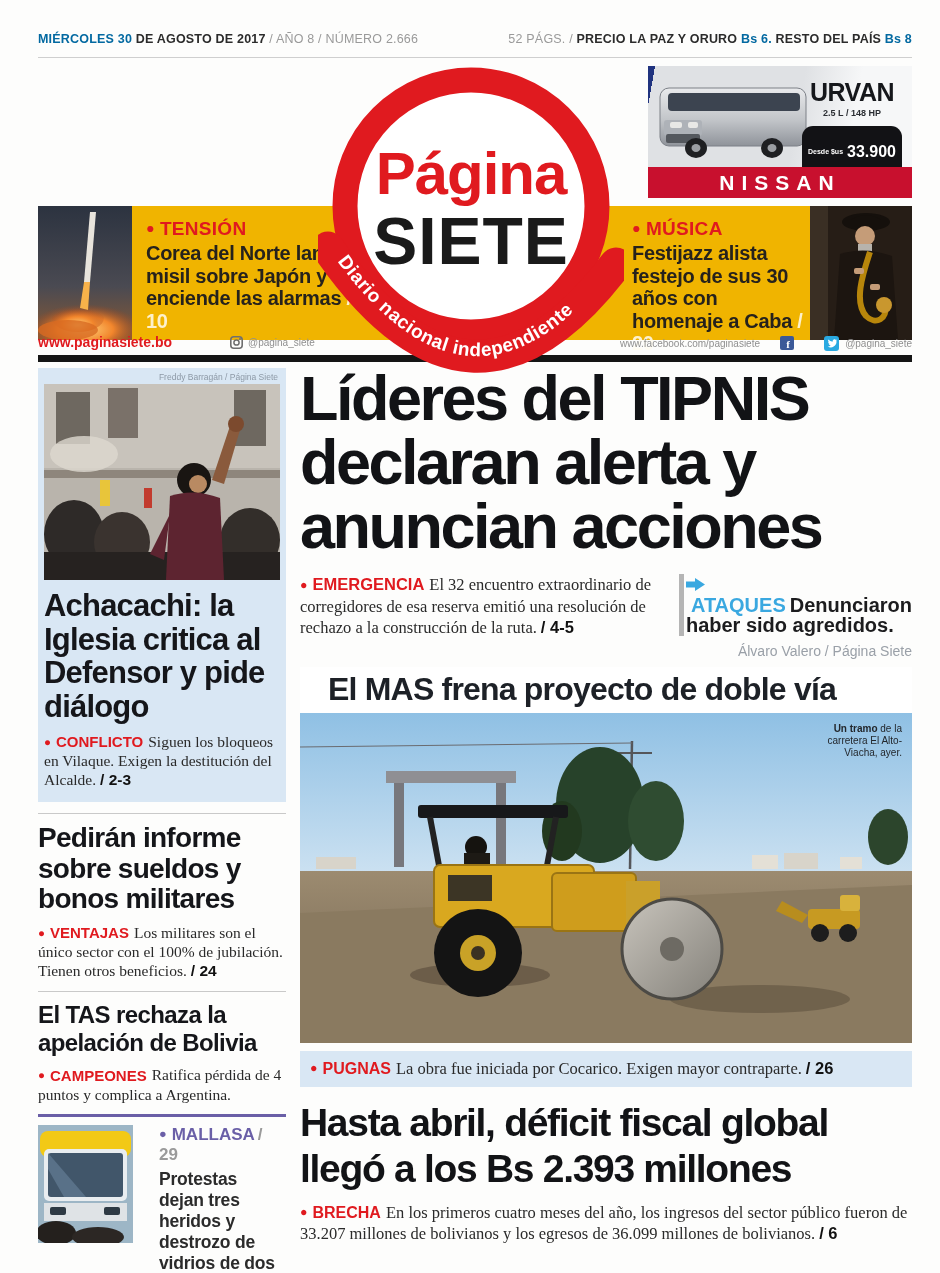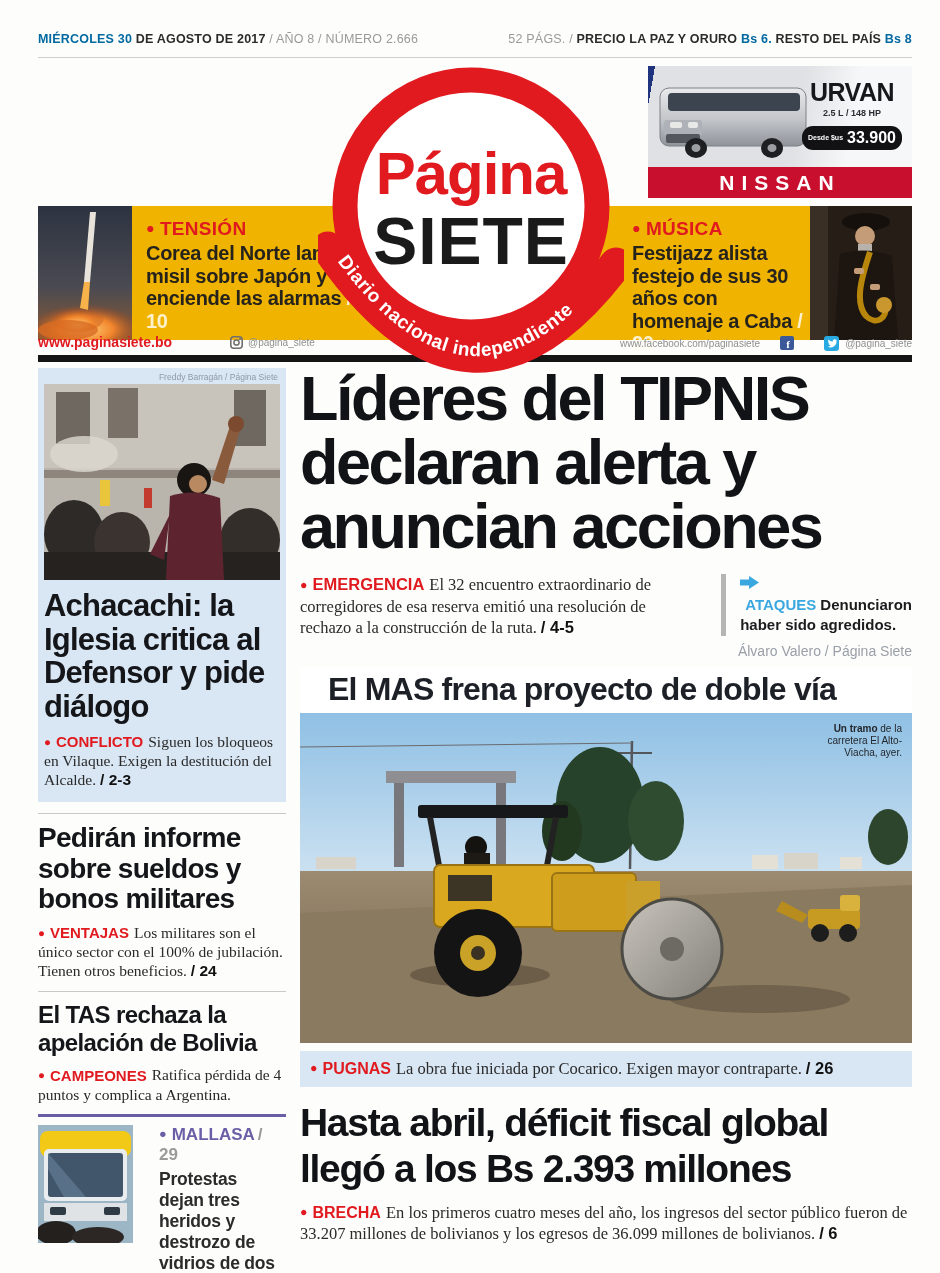--- a/index.html
+++ b/index.html
@@ -25,21 +25,21 @@
             font-style:italic;font-size:15px;letter-spacing:1px}
   .bisa-fine{position:absolute;left:10px;right:10px;bottom:7px;height:4px;opacity:.55;
      background:repeating-linear-gradient(90deg,#fff 0 14px,transparent 14px 18px)}
 
   .ad-nissan{position:absolute;left:648px;top:66px;width:264px;height:132px;overflow:hidden;
              background:linear-gradient(100deg,#20337f 0 7px,#dfe1e4 7px 55%,#f6f7f8 75%)}
   .nis-right{position:absolute;right:8px;top:12px;width:104px;text-align:center}
   .nis-model{font-size:25px;font-weight:800;letter-spacing:-.5px;color:#15171b}
   .nis-spec{font-size:9px;font-weight:800;color:#2b2e33;margin-top:1px}
   .nis-pill{margin:8px auto 0;width:100px;background:#121215;border-radius:11px;color:#fff;
-            padding:3px 4px;display:flex;align-items:center;justify-content:center;gap:4px}
+            padding:17px 4px;display:flex;align-items:center;justify-content:center;gap:4px}
   .nis-pill .pre{font-size:7px;font-weight:bold;line-height:8px;text-align:right}
   .nis-pill .val{font-size:16px;font-weight:800}
   .nis-band{position:absolute;left:0;right:0;bottom:0;height:31px;background:#c8102e;color:#fff;
             display:flex;align-items:center;justify-content:center;font-size:21px;font-weight:800;letter-spacing:7px}
   .nis-van{position:absolute;left:6px;top:10px}
 
   
   .teasers{position:absolute;left:38px;top:206px;width:874px;height:134px;background:#f0b400}
   .t-photo{position:absolute;top:0;height:134px}
   .t-photo.missile{left:0;width:94px}
@@ -90,21 +90,21 @@
   .mal-page{color:#9a9a9a;font-weight:bold;margin-left:3px}
   .mal-body{font-size:17.5px;line-height:21px;font-weight:700;color:#2b2b2b;margin-top:4px;letter-spacing:-.2px}
 
   
   .rightcol{position:absolute;left:300px;top:366px;width:612px}
   .lead-head{font-size:63px;line-height:64px;font-weight:800;letter-spacing:-2.5px;color:#121316}
   .deckrow{display:flex;margin-top:16px}
   .lead-deck{width:436px;font-size:16.5px;line-height:21px}
   .lead-deck .kick{font-size:16.5px}
   .vsep{width:5px;background:#b5b5b5;height:62px;margin-left:20px;flex:none}
-  .ataques{flex:1;padding-left:14px;font-size:15px;line-height:20.5px;font-weight:800;color:#1c1c1e}
+  .ataques{flex:1;padding-left:2px;font-size:20px;line-height:20.5px;font-weight:800;color:#1c1c1e}
   .atq{color:#3aa8e0;margin:0 4px 0 5px}
   .lead-credit{font-size:14px;color:#9aa0a8;text-align:right;margin-top:5px}
 
   .masblock{margin-top:8px}
   .mas-head{height:46px;background:#fff;display:flex;align-items:center;padding-left:28px;
             font-size:32px;font-weight:800;letter-spacing:-.8px;color:#1d2127}
   .mas-scene{position:relative;width:612px;height:330px}
   .mas-scene svg{position:absolute;inset:0}
   .mas-cap{position:absolute;right:10px;top:10px;width:94px;text-align:right;
            font-size:10px;line-height:12px;color:#23272c}

